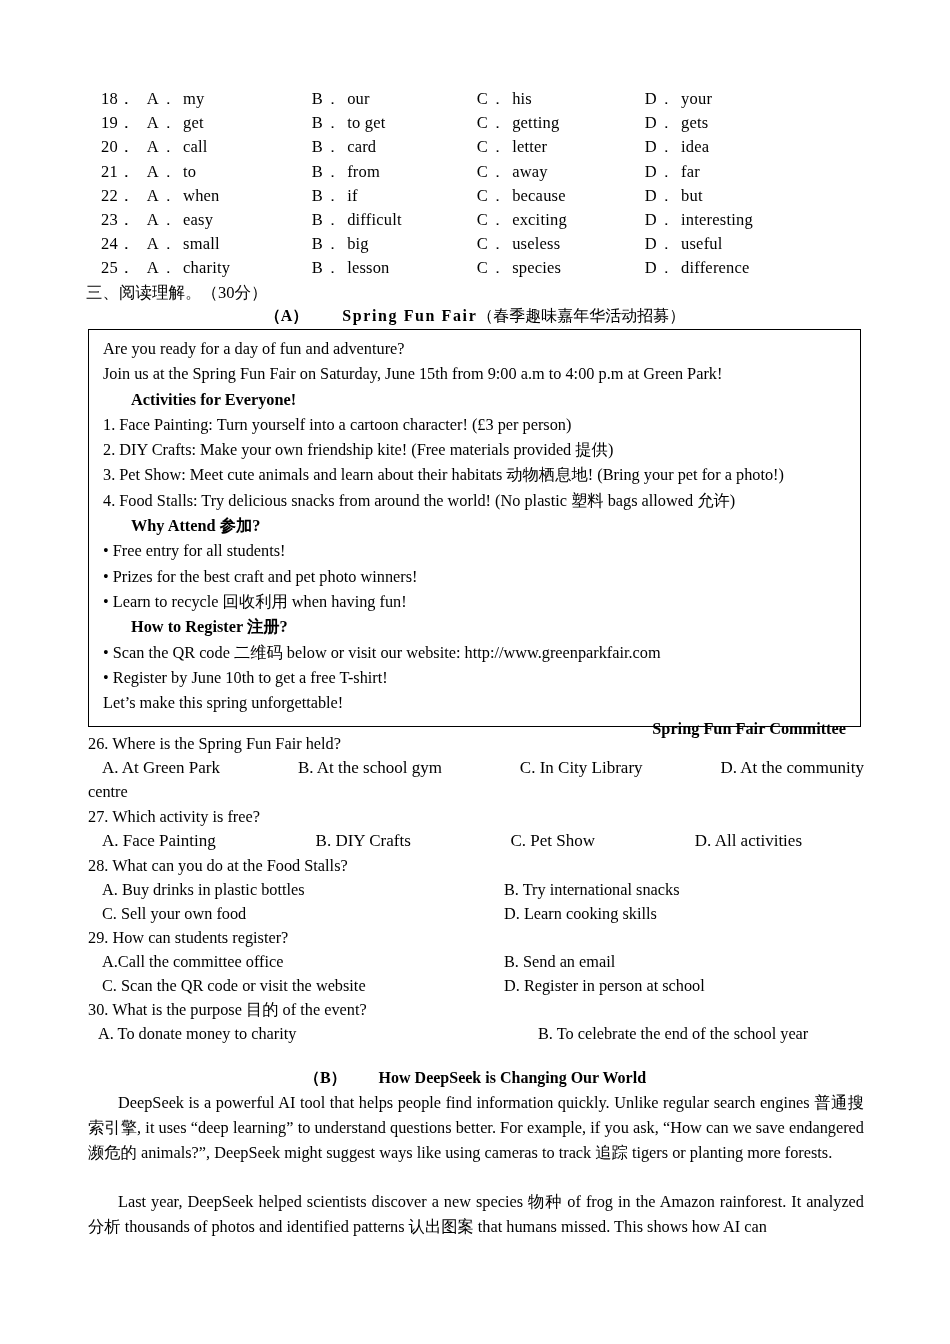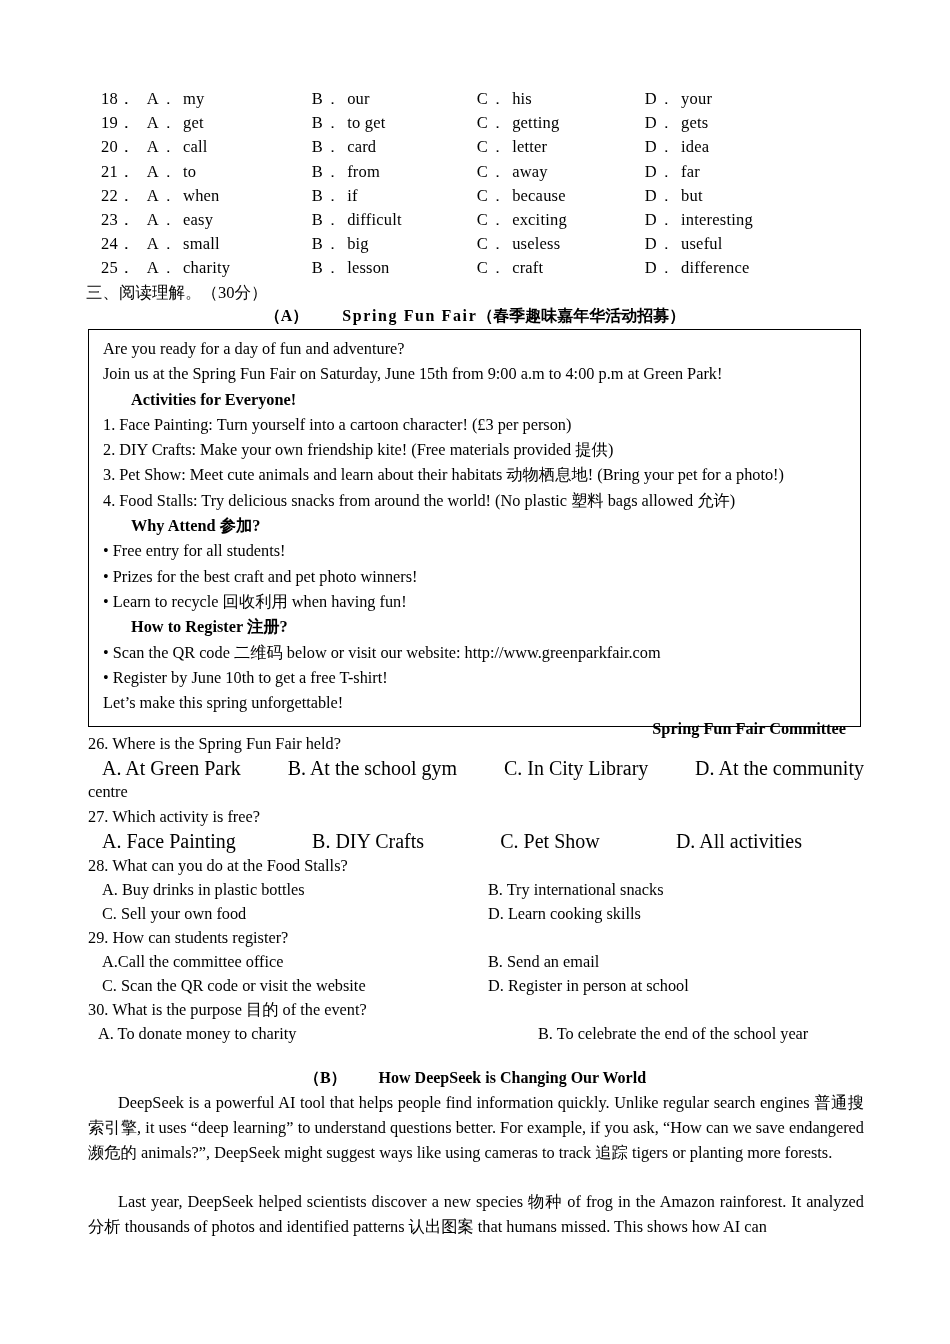--- a/index.html
+++ b/index.html
@@ -70,21 +70,21 @@
     text-align: center;
     font-size: 16px;
     white-space: nowrap;
   }
   .pt-label { font-weight: bold; }
   .pt-en {
     font-weight: bold;
     letter-spacing: 1.6px;
     padding-left: 34px;
   }
-  .pt-cn { font-weight: bold; }
+  .pt-cn { font-weight: normal; }
 
   
   .advert-box {
     position: absolute;
     left: 88px;
     top: 329px;
     width: 773px;
     height: 398px;
     border: 1.2px solid #000;
     box-sizing: border-box;
@@ -118,31 +118,32 @@
     line-height: 24.2px;
     white-space: nowrap;
   }
   .q-opts {
     font-size: 16.3px;
     line-height: 24.2px;
     white-space: nowrap;
     padding-left: 14px;
   }
   .q-opts-just {
-    font-size: 20px;
+    font-size: 17px;
     line-height: 24.2px;
     display: flex;
     padding-left: 14px;
   }
   .q-opts-just > span { white-space: nowrap; }
   .sp-grow { flex: 1 1 auto; }
 
   .two-col {
     display: flex;
     padding-left: 14px;
+    gap: 16px;
   }
   .two-col > span { white-space: nowrap; }
   .two-col .col1 { width: 386px; }
 
   .two-col-30a {
     display: flex;
     padding-left: 10px;
   }
   .two-col-30a > span { white-space: nowrap; }
   .two-col-30a .col1 { width: 440px; }
@@ -254,21 +255,21 @@
       <span class="c-opt b"><span class="c-letter">B</span><span class="c-dot">．</span><span>big</span></span>
       <span class="c-opt c"><span class="c-letter">C</span><span class="c-dot">．</span><span>useless</span></span>
       <span class="c-opt d"><span class="c-letter">D</span><span class="c-dot">．</span><span>useful</span></span>
     </div>
 
     <div class="cloze-row">
       <span class="c-num">25</span>
       <span class="c-sep">．</span>
       <span class="c-opt a"><span class="c-letter">A</span><span class="c-dot">．</span><span>charity</span></span>
       <span class="c-opt b"><span class="c-letter">B</span><span class="c-dot">．</span><span>lesson</span></span>
-      <span class="c-opt c"><span class="c-letter">C</span><span class="c-dot">．</span><span>craft</span></span>
+      <span class="c-opt c"><span class="c-letter">C</span><span class="c-dot">．</span><span>species</span></span>
       <span class="c-opt d"><span class="c-letter">D</span><span class="c-dot">．</span><span>difference</span></span>
     </div>
 
   </div>
 
   <div class="sec-head">三、阅读理解。（30分）</div>
 
   <div class="passage-title-a">
     <span class="pt-label">（A）</span><span class="pt-en">Spring Fun Fair</span><span class="pt-cn">（春季趣味嘉年华活动招募）</span>
   </div>

